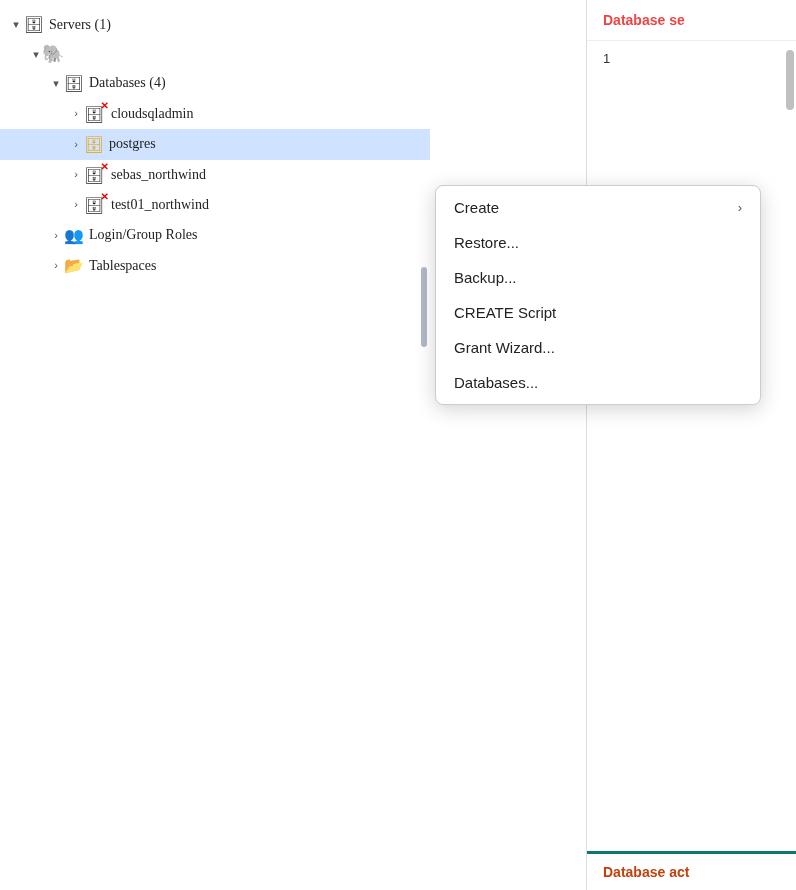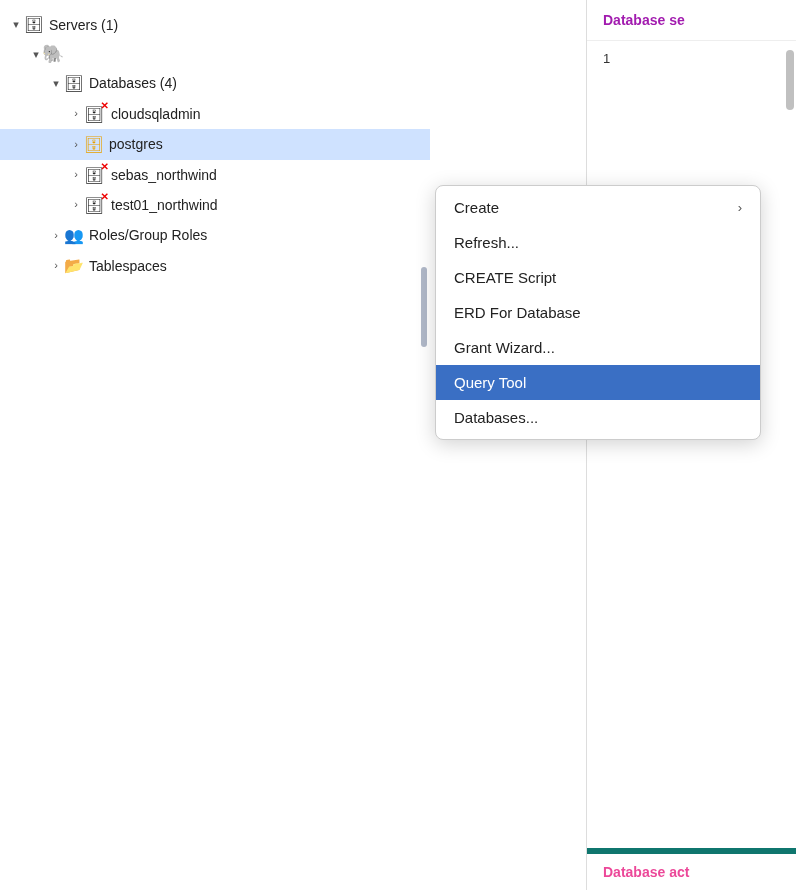--- a/index.html
+++ b/index.html
@@ -27,21 +27,21 @@
       width: 210px;
       height: 890px;
       background: #ffffff;
       border-left: 1px solid #ddd;
     }
     .right-panel-header {
       padding: 12px 16px;
       font-weight: 600;
       font-size: 14px;
       border-bottom: 1px solid #eee;
-      color: #a21caf;
+      color: #ef4444;
     }
     .right-panel-value {
       padding: 10px 16px;
       font-size: 13px;
       color: #333;
     }
     .right-panel-scrollbar {
       position: absolute;
       right: 2px;
       top: 50px;
@@ -51,23 +51,23 @@
       border-radius: 4px;
     }
     .right-panel-bottom {
       position: absolute;
       bottom: 0;
       left: 0;
       right: 0;
       padding: 10px 16px;
       font-weight: 600;
       font-size: 14px;
-      border-top: 6px solid #0f766e;
+      border-top: 3px solid #0f766e;
       background: #fff;
-      color: #ec4899;
+      color: #c2410c;
     }
 
     
     .tree-panel {
       position: absolute;
       top: 0; left: 0;
       width: 430px;
       height: 890px;
       background: #ffffff;
       padding: 10px 0;
@@ -101,20 +101,21 @@
       height: 20px;
       margin-right: 5px;
       display: inline-flex;
       align-items: center;
       justify-content: center;
       flex-shrink: 0;
       font-size: 16px;
     }
     .tree-label {
       font-size: 14px;
+      font-family: Liberation Serif, serif;
     }
 
     
     .indent-0 { padding-left: 8px; }
     .indent-1 { padding-left: 28px; }
     .indent-2 { padding-left: 48px; }
     .indent-3 { padding-left: 68px; }
 
     
     .db-icon-wrapper {
@@ -242,49 +243,46 @@
     <div class="db-icon-wrapper">
       <span class="db-icon-base">🗄</span>
       <span class="db-icon-x">✕</span>
     </div>
     <span class="tree-label">test01_northwind</span>
   </div>
 
   <div class="tree-item indent-2">
     <span class="tree-chevron">›</span>
     <span class="tree-icon">👥</span>
-    <span class="tree-label">Roles/Group Roles</span>
+    <span class="tree-label">Login/Group Roles</span>
   </div>
 
   <div class="tree-item indent-2">
     <span class="tree-chevron">›</span>
     <span class="tree-icon">📂</span>
     <span class="tree-label">Tablespaces</span>
   </div>
 
   <div class="tree-scrollbar"></div>
 </div>
 
 <div class="context-menu">
 
 <div class="menu-item">
       <span>Create</span>
       <span class="arrow">›</span>
     </div>
     <div class="menu-item">
-      <span>Refresh...</span>
+      <span>Restore...</span>
+    </div>
+    <div class="menu-item">
+      <span>Backup...</span>
     </div>
     <div class="menu-item">
       <span>CREATE Script</span>
     </div>
     <div class="menu-item">
-      <span>ERD For Database</span>
-    </div>
-    <div class="menu-item">
       <span>Grant Wizard...</span>
     </div>
-    <div class="menu-item active">
-      <span>Query Tool</span>
-    </div>
     <div class="menu-item">
       <span>Databases...</span>
     </div>
   </div>
 
 </body></html>

